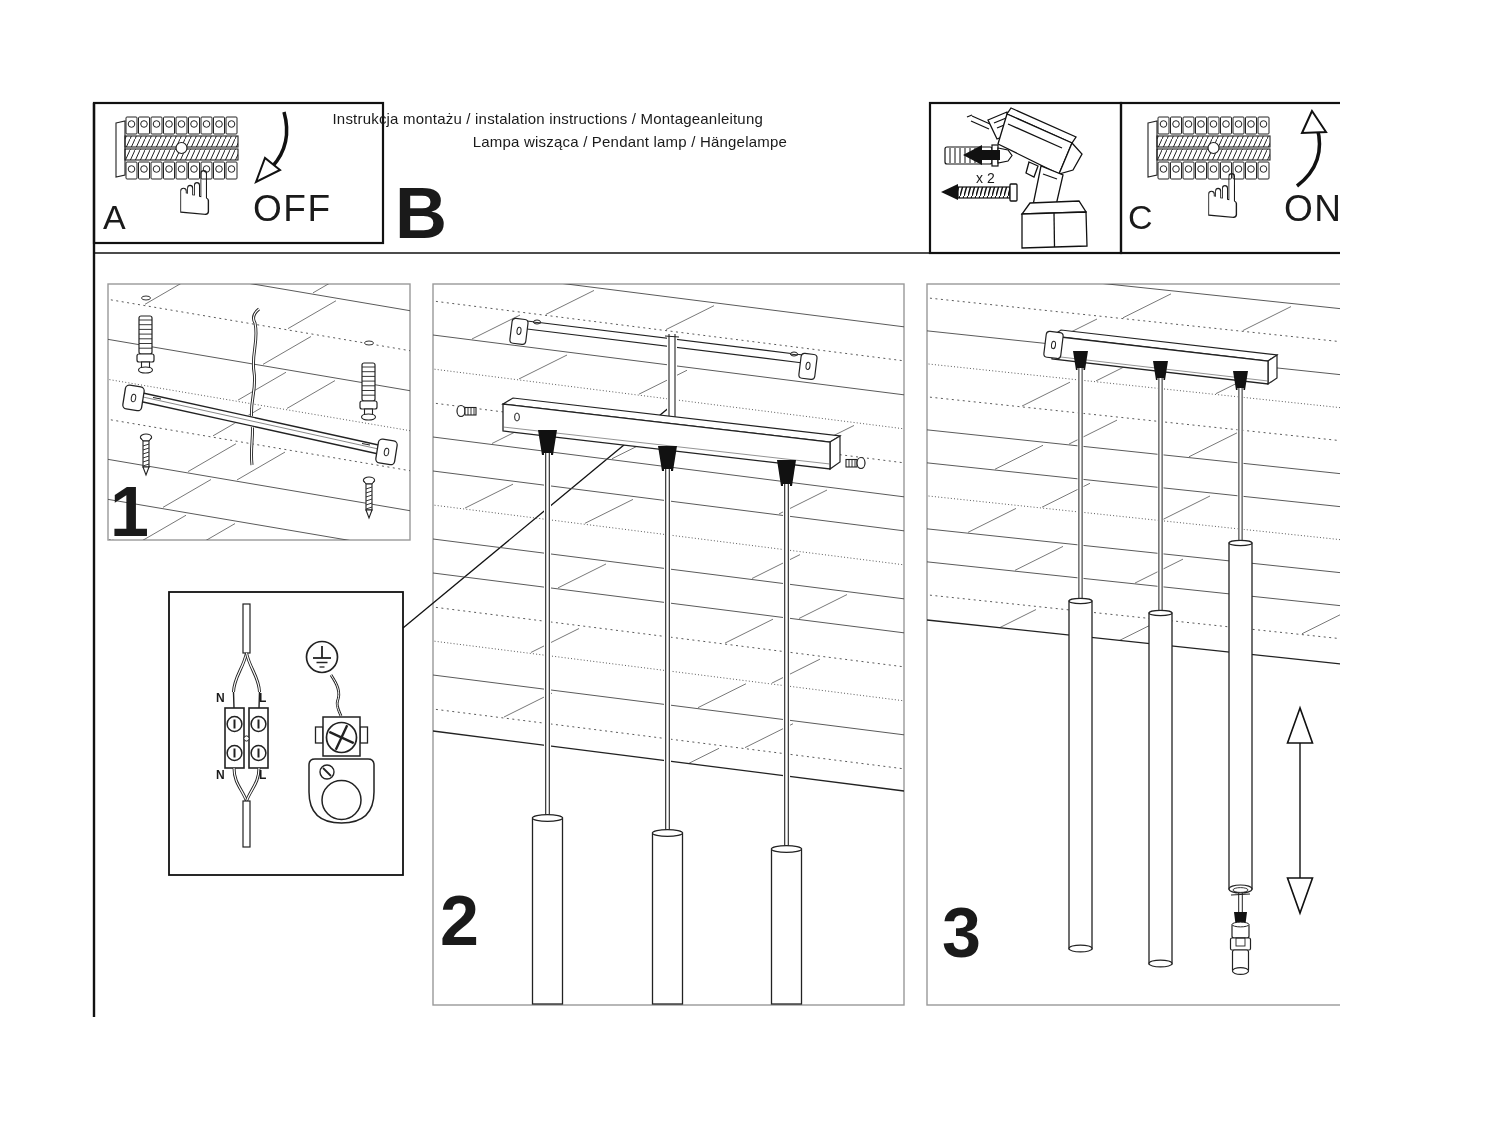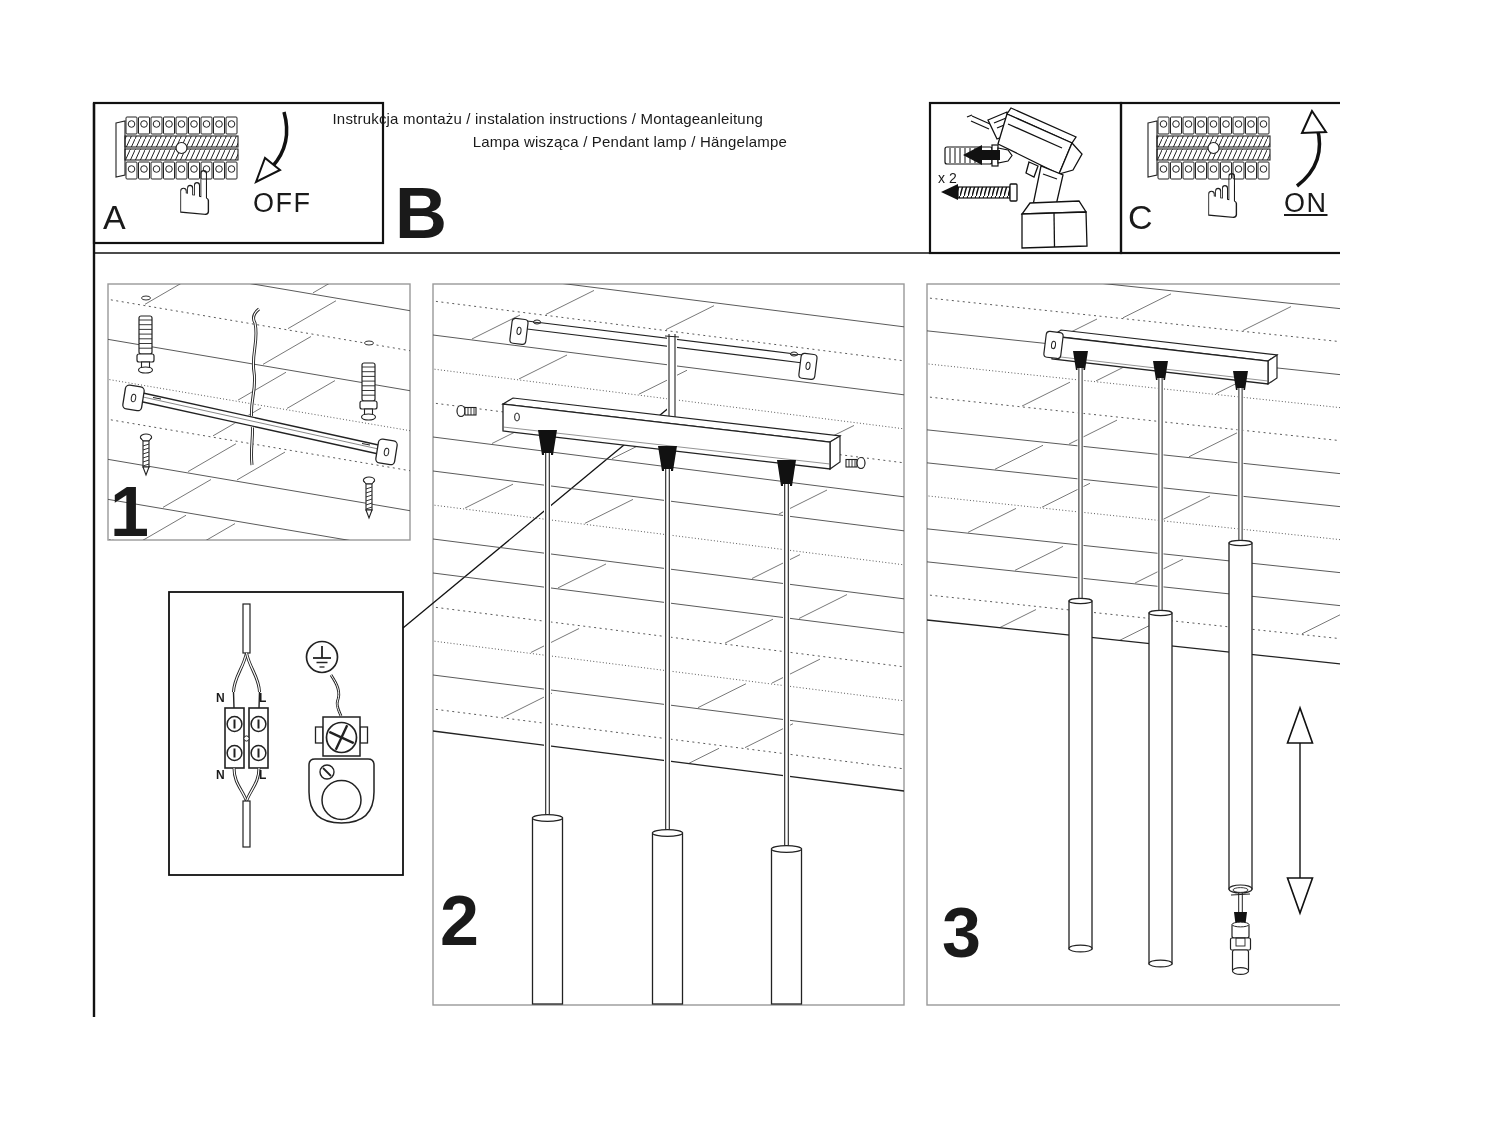--- a/index.html
+++ b/index.html
@@ -3,21 +3,21 @@
 <meta charset="utf-8">
 <style>
   html,body{margin:0;padding:0;background:#fff;}
   .page{position:relative;width:1340px;height:1125px;background:var(--paper,#fff);
         font-family:"Liberation Sans",sans-serif;color:var(--ink,#1a1a1a);overflow:hidden;}
   .art{position:absolute;left:0;top:0;}
   .t{position:absolute;line-height:1;white-space:nowrap;color:var(--ink,#1a1a1a);}
   .hdr{font-size:15px;text-align:right;letter-spacing:.2px;}
   .sec{font-size:34px;}
   .big{font-size:72px;font-weight:bold;}
-  .state{font-size:27px;letter-spacing:1.5px;}
+  .state{font-size:37px;letter-spacing:1.5px;}
   .step{font-size:70px;font-weight:bold;}
   .qty{font-size:14px;}
   .wlab{font-size:12px;font-weight:bold;}
   .hand{font-family:"DejaVu Sans",sans-serif;font-size:62px;}
 </style>
 </head>
 <body>
 
 <div class="page" style="--ink: #1a1a1a; --paper: #ffffff;">
 
@@ -485,22 +485,22 @@
   </g>
 </svg>
 
 <div class="t hdr" style="right:577px;top:111px;">Instrukcja montażu / instalation instructions / Montageanleitung</div>
 <div class="t hdr" style="right:553px;top:134px;">Lampa wisząca / Pendant lamp / Hängelampe</div>
 
 <div class="t sec" style="left:103px;top:200px;">A</div>
 <div class="t state" style="left:253px;top:190px;">OFF</div>
 <div class="t big" style="left:395px;top:177px;">B</div>
 <div class="t sec" style="left:1128px;top:200px;">C</div>
-<div class="t state" style="left:1284px;top:190px;text-decoration:underline;">ON</div>
-<div class="t qty" style="left:938px;top:171px;">x 2</div>
+<div class="t state" style="left:1284px;top:190px;">ON</div>
+<div class="t qty" style="left:976px;top:171px;">x 2</div>
 
 <div class="t hand" style="left:176px;top:163px;">☝</div>
 <div class="t hand" style="left:1204px;top:166px;">☝</div>
 
 <div class="t step" style="left:110px;top:477px;">1</div>
 <div class="t step" style="left:440px;top:886px;">2</div>
 <div class="t step" style="left:942px;top:898px;">3</div>
 
 <div class="t wlab" style="left:216px;top:692px;">N</div>
 <div class="t wlab" style="left:259px;top:692px;">L</div>

